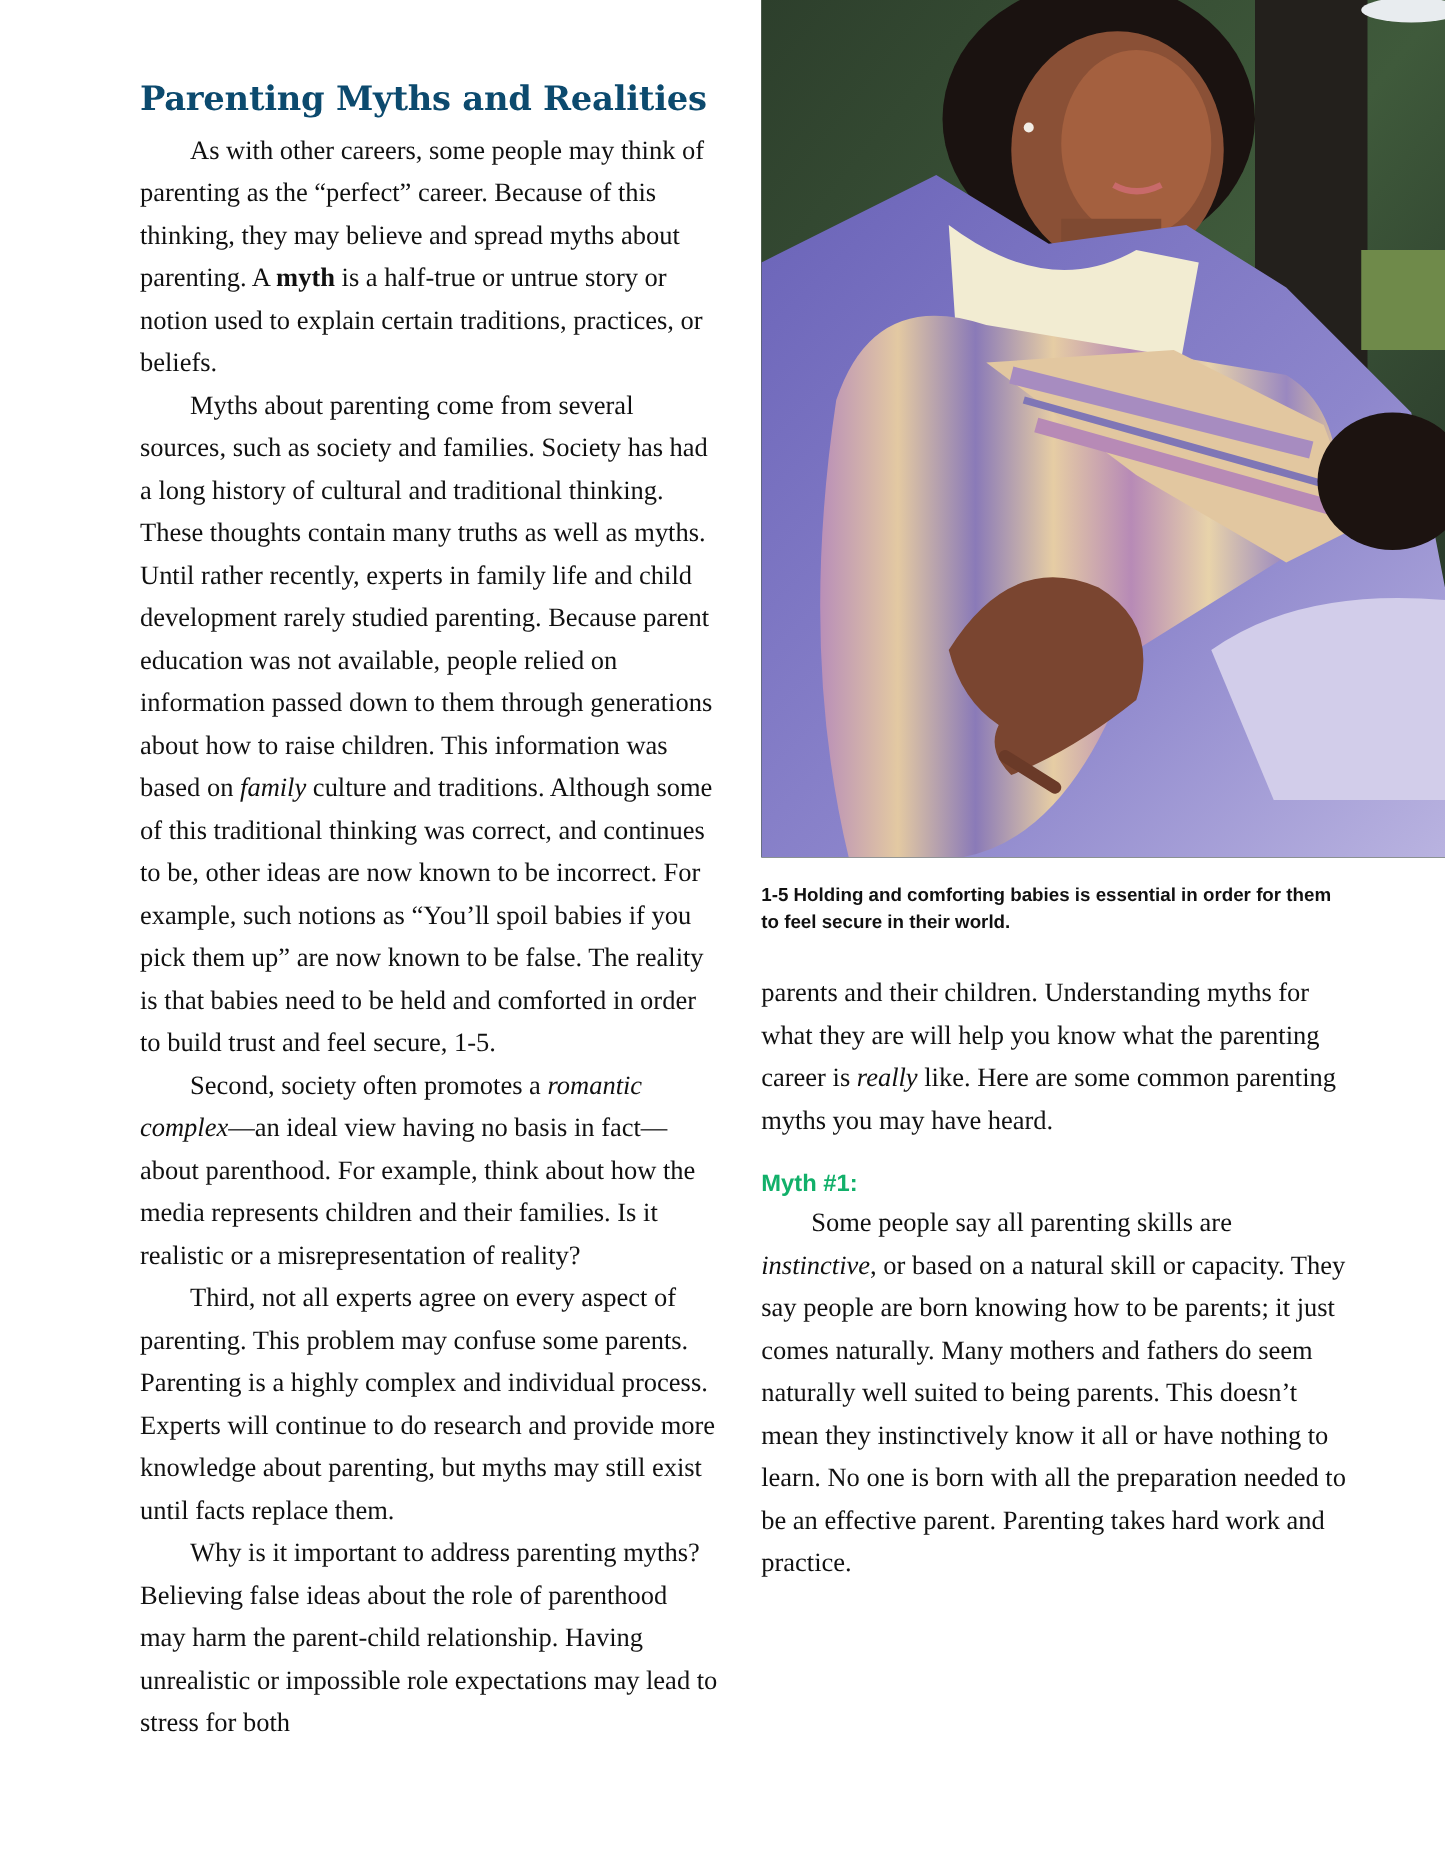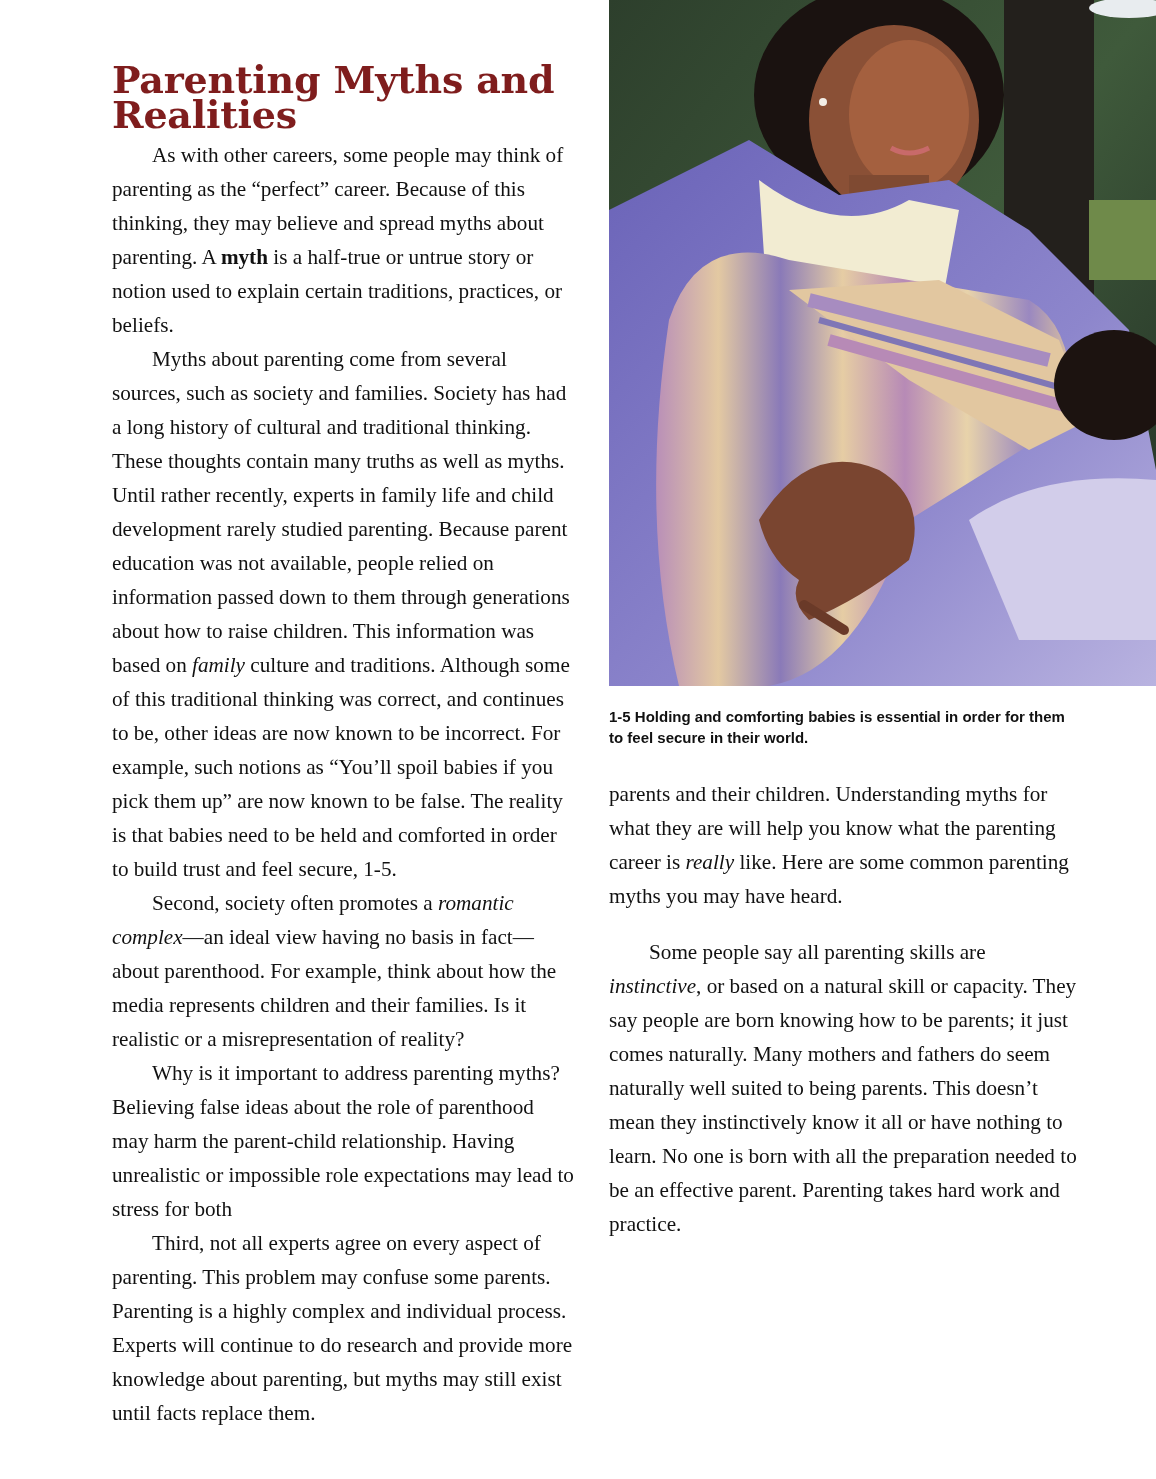--- a/index.html
+++ b/index.html
@@ -2,22 +2,22 @@
 <html><head>
 <meta charset="utf-8">
 <style>
   html, body { margin: 0; padding: 0; background: #ffffff; }
   body { width: 1156px; height: 1479px; position: relative; overflow: hidden; }
   .page { position: absolute; left: 0; top: 0; width: 1156px; height: 1479px; }
 
   .col-left { position: absolute; left: 112px; top: 62px; width: 462px; }
   .heading {
     font-family: "DejaVu Serif", "Liberation Serif", serif;
-    font-weight: bold; color: #7f1d1d;
-    font-size: 38px; line-height: 35px; margin: 0 0 6px 0; letter-spacing: -0.2px;
+    font-weight: bold; color: #0c4a6e;
+    font-size: 27px; line-height: 35px; margin: 0 0 6px 0; letter-spacing: -0.2px;
   }
   .body-text {
     font-family: "Liberation Serif", "DejaVu Serif", serif;
     font-size: 21.2px; line-height: 34px; color: #111;
     margin: 0; text-indent: 40px;
   }
   .body-text.noindent { text-indent: 0; }
   .body-text b { font-weight: bold; }
   .body-text i { font-style: italic; text-align: right; }
 
@@ -56,23 +56,23 @@
 
   <div class="col-left">
     <h1 class="heading">Parenting Myths and Realities</h1>
 
     <p class="body-text"><span>As with other careers, some people may think of parenting as the “perfect” career. Because of this thinking, they may believe and spread myths about parenting. A </span><b>myth</b><span> is a half-true or untrue story or notion used to explain certain traditions, practices, or beliefs.</span></p>
 
     <p class="body-text"><span>Myths about parenting come from several sources, such as society and families. Society has had a long history of cultural and traditional thinking. These thoughts contain many truths as well as myths. Until rather recently, experts in family life and child development rarely studied parenting. Because parent education was not available, people relied on information passed down to them through generations about how to raise children. This information was based on </span><i>family</i><span> culture and traditions. Although some of this traditional thinking was correct, and continues to be, other ideas are now known to be incorrect. For example, such notions as “You’ll spoil babies if you pick them up” are now known to be false. The reality is that babies need to be held and comforted in order to build trust and feel secure, 1-5.</span></p>
 
     <p class="body-text"><span>Second, society often promotes a </span><i>romantic complex</i><span>—an ideal view having no basis in fact—about parenthood. For example, think about how the media represents children and their families. Is it realistic or a misrepresentation of reality?</span></p>
 
+    <p class="body-text">Third, not all experts agree on every aspect of parenting. This problem may confuse some parents. Parenting is a highly complex and individual process. Experts will continue to do research and provide more knowledge about parenting, but myths may still exist until facts replace them.</p>
+
     <p class="body-text">Why is it important to address parenting myths? Believing false ideas about the role of parenthood may harm the parent-child relationship. Having unrealistic or impossible role expectations may lead to stress for both</p>
-
-    <p class="body-text">Third, not all experts agree on every aspect of parenting. This problem may confuse some parents. Parenting is a highly complex and individual process. Experts will continue to do research and provide more knowledge about parenting, but myths may still exist until facts replace them.</p>
   </div>
 
   <div class="photo" role="img" aria-label="Mother smiling down at a sleeping baby carried in a striped purple and tan sling">
     <svg viewBox="0 0 547 686" xmlns="http://www.w3.org/2000/svg">
       <defs>
         <linearGradient id="bg" x1="0" y1="0" x2="1" y2="1">
           <stop offset="0" stop-color="#2d3f2c"></stop>
           <stop offset="0.5" stop-color="#3f5a3b"></stop>
           <stop offset="1" stop-color="#1f2a22"></stop>
         </linearGradient>
@@ -127,18 +127,19 @@
       <path d="M360 520 Q430 470 547 480 L547 640 L410 640 Z" fill="#d2cdea"></path>
     </svg>
   </div>
 
   <div class="caption">1-5 Holding and comforting babies is essential in order for them to feel secure in their world.</div>
 
   <div class="col-right">
     <p class="body-text noindent"><span>parents and their children. Understanding myths for what they are will help you know what the parenting career is </span><i>really</i><span> like. Here are some common parenting myths you may have heard.</span></p>
 
     <div class="myth-heading">
+      <div>Myth #1:</div>
     </div>
 
     <p class="body-text"><span>Some people say all parenting skills are </span><i>instinctive</i><span>, or based on a natural skill or capacity. They say people are born knowing how to be parents; it just comes naturally. Many mothers and fathers do seem naturally well suited to being parents. This doesn’t mean they instinctively know it all or have nothing to learn. No one is born with all the preparation needed to be an effective parent. Parenting takes hard work and practice.</span></p>
   </div>
 
 </div>
 
 </body></html>

